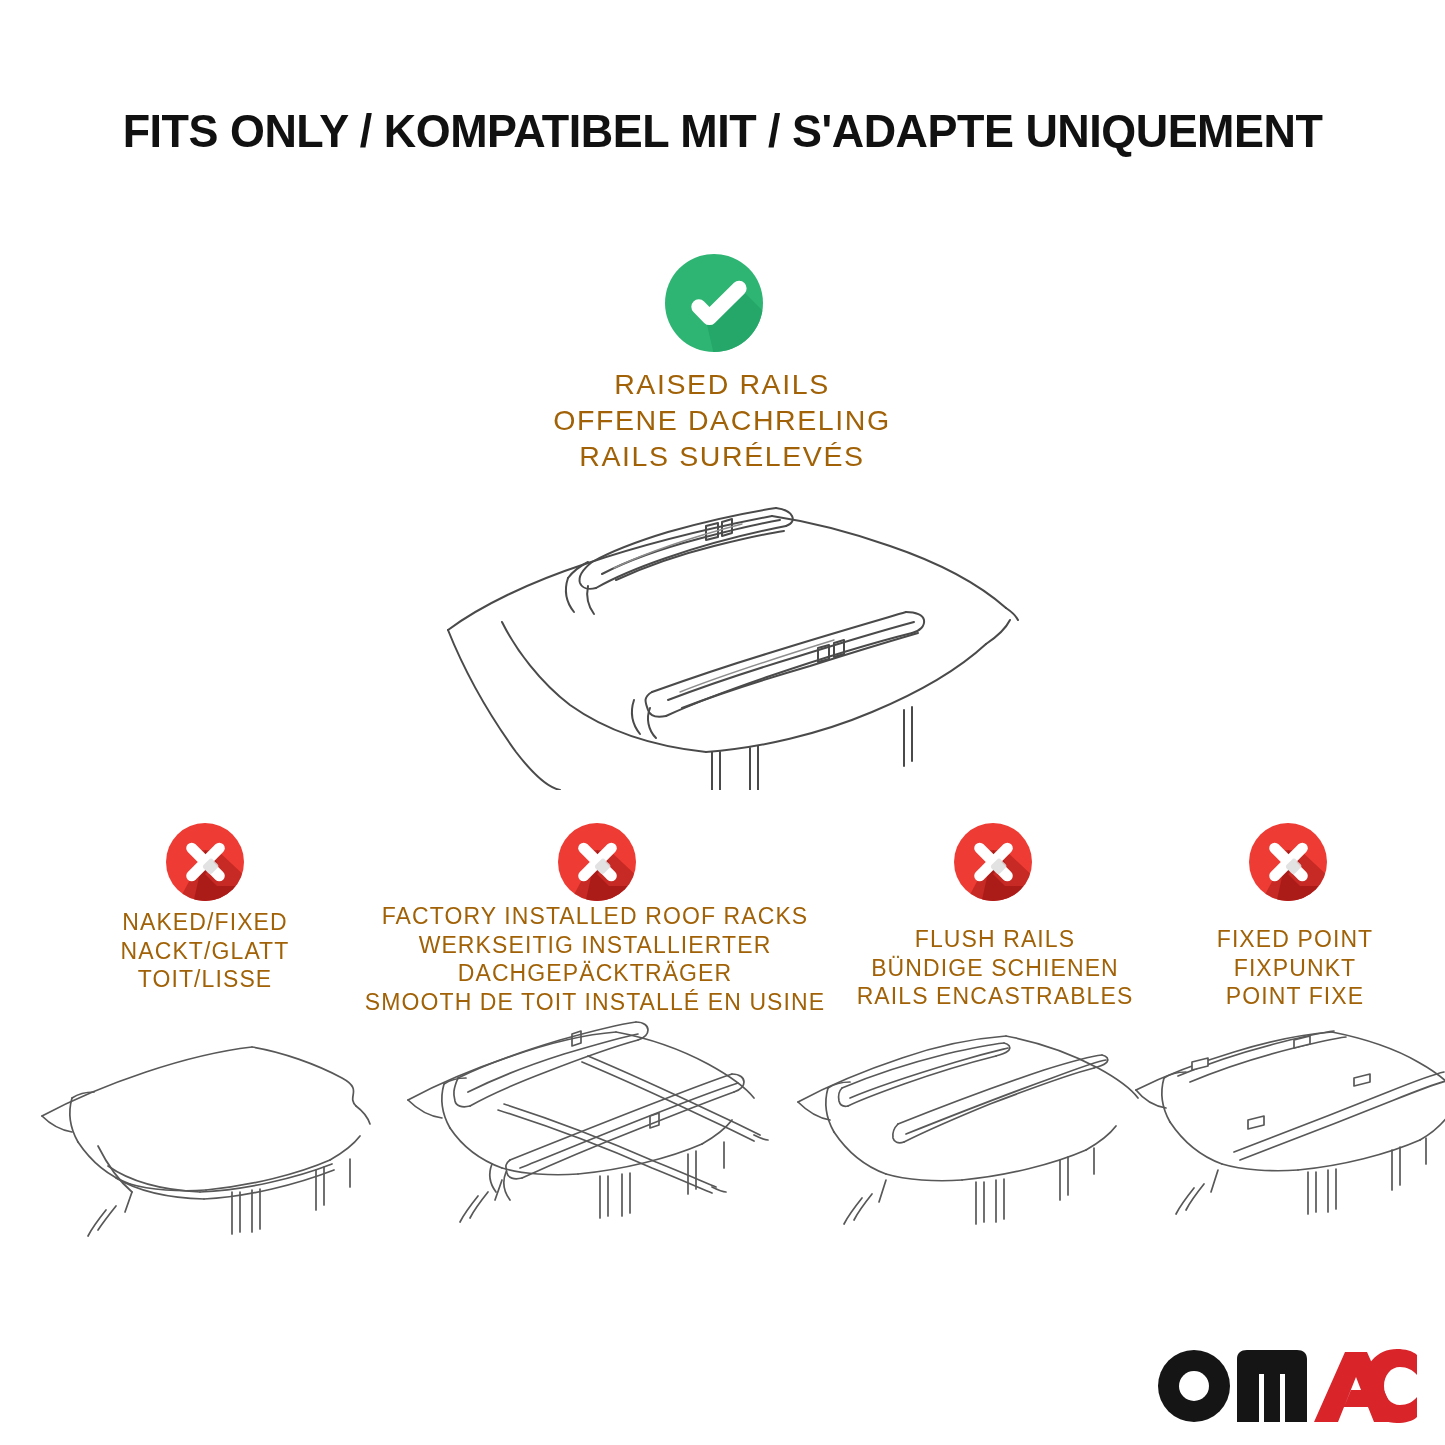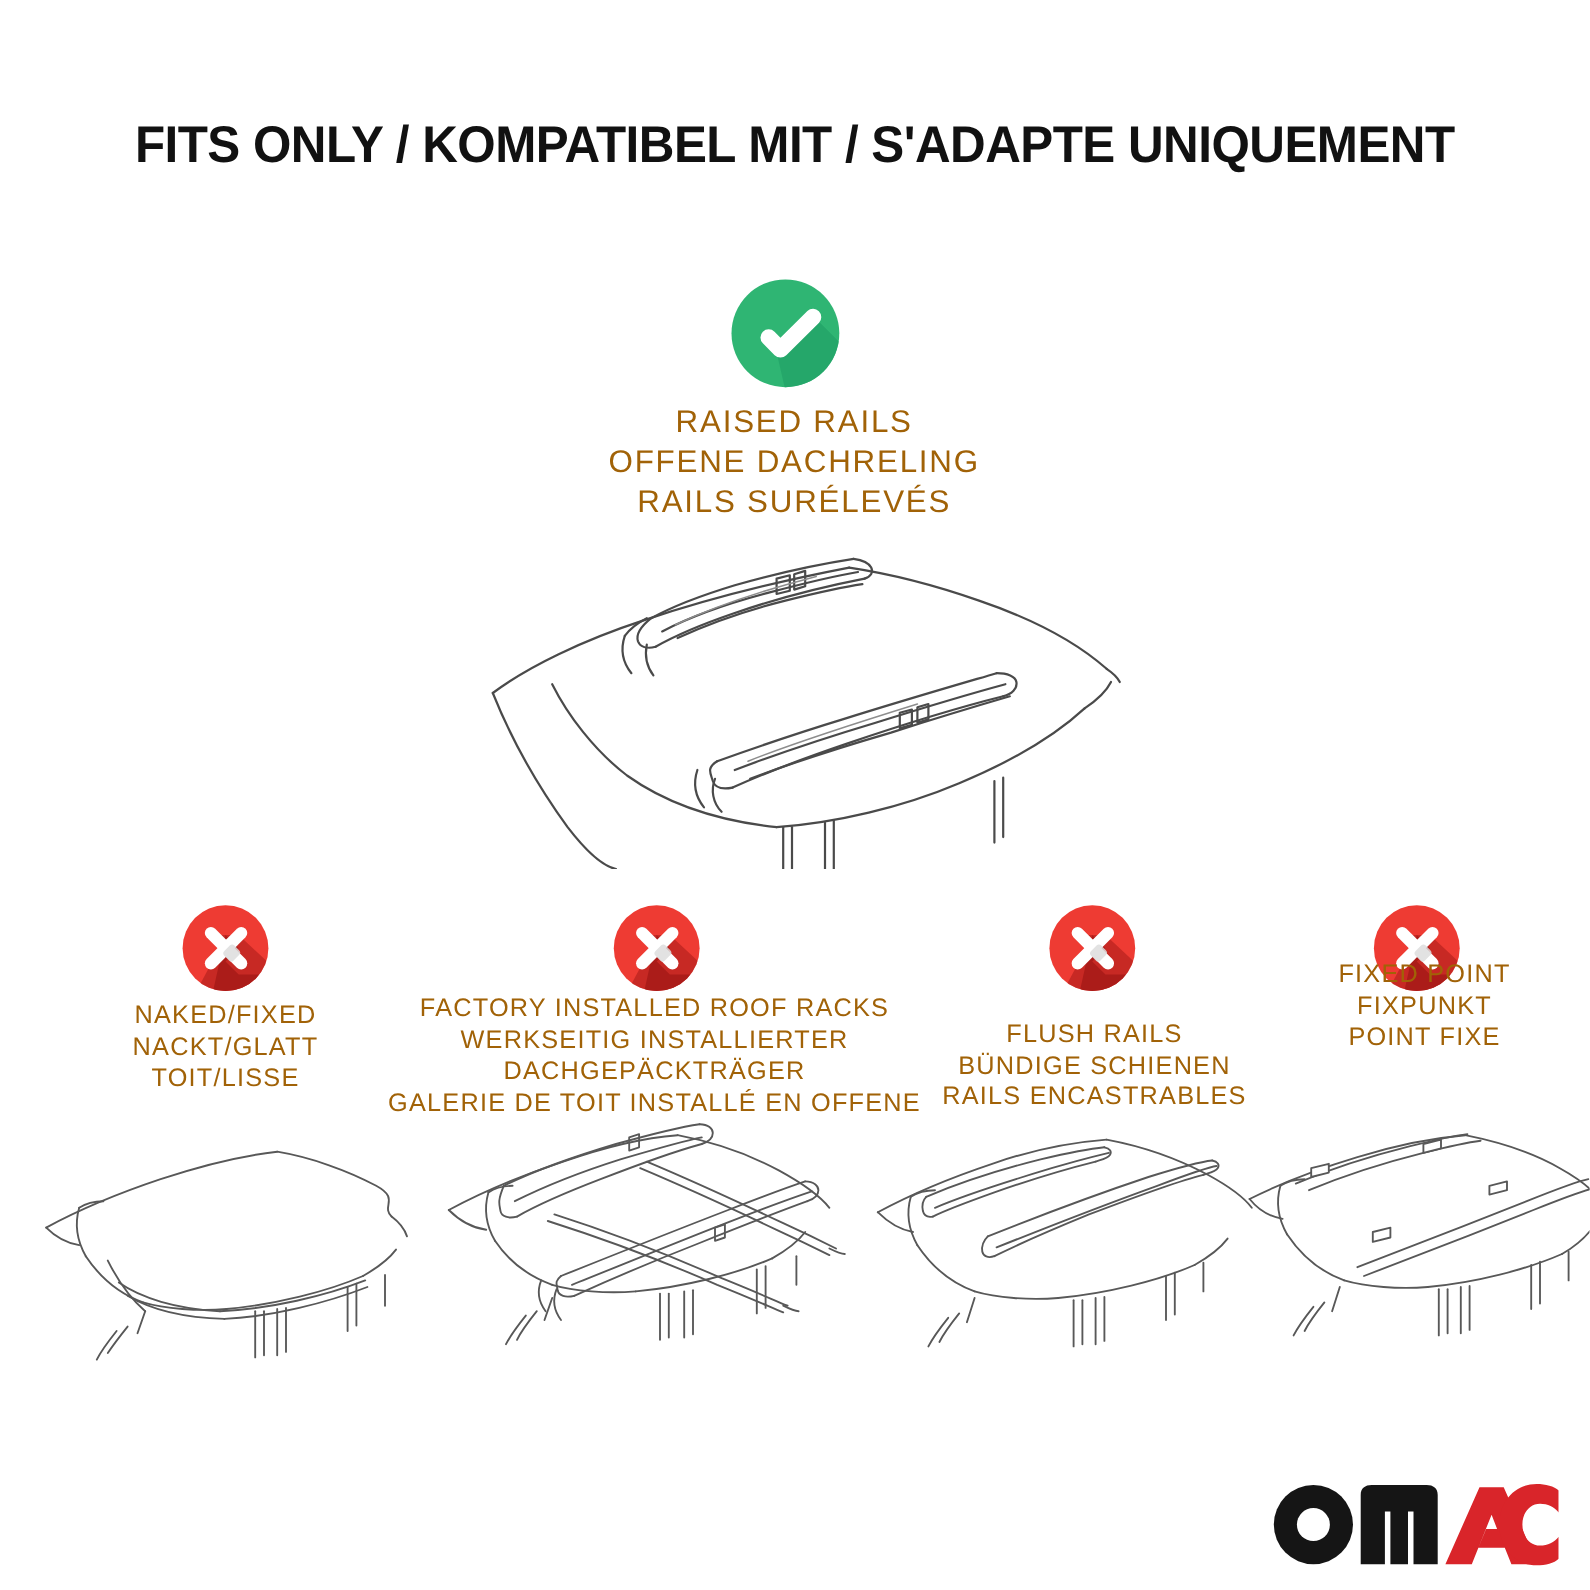--- a/index.html
+++ b/index.html
@@ -50,21 +50,21 @@
   }
 
   .label-small{
     font-size:23px;
     line-height:28.5px;
     letter-spacing:1.1px;
   }
   .label-c1{left:25px;width:360px;top:908px;}
   .label-c2{left:340px;width:510px;top:902px;}
   .label-c3{left:830px;width:330px;top:925px;}
-  .label-c4{left:1160px;width:270px;top:871px;}
+  .label-c4{left:1160px;width:270px;top:925px;}
 
   
   .ill{position:absolute;}
   .ill svg{display:block;}
 
   
   .logo{
     position:absolute;
     right:28px;bottom:20px;
     height:78px;
@@ -200,21 +200,21 @@
         <rect x="37" y="17" width="11" height="50" rx="5.5" transform="rotate(-45 42.5 42)"></rect>
       </g>
       <rect x="42" y="40" width="12" height="13" rx="3" fill="#DDDDDD" opacity="0.85" transform="rotate(45 48 46)"></rect>
     </svg>
   </div>
 
   <div class="label label-small label-c2">
     <span class="ln">FACTORY INSTALLED ROOF RACKS</span>
     <span class="ln">WERKSEITIG INSTALLIERTER</span>
     <span class="ln">DACHGEPÄCKTRÄGER</span>
-    <span class="ln">GALERIE DE TOIT INSTALLÉ EN OFFENE</span>
+    <span class="ln">SMOOTH DE TOIT INSTALLÉ EN USINE</span>
   </div>
 
   <div class="icon-wrap" style="left:951px;top:820px;width:84px;height:84px;">
     <svg class="icon-svg" width="84" height="84" viewBox="0 0 84 84" aria-hidden="true">
       <defs>
           <clipPath id="clipRed3">
             <circle cx="42" cy="42" r="39"></circle>
           </clipPath>
         </defs>
       <circle cx="42" cy="42" r="39" fill="#EE3B33"></circle>

